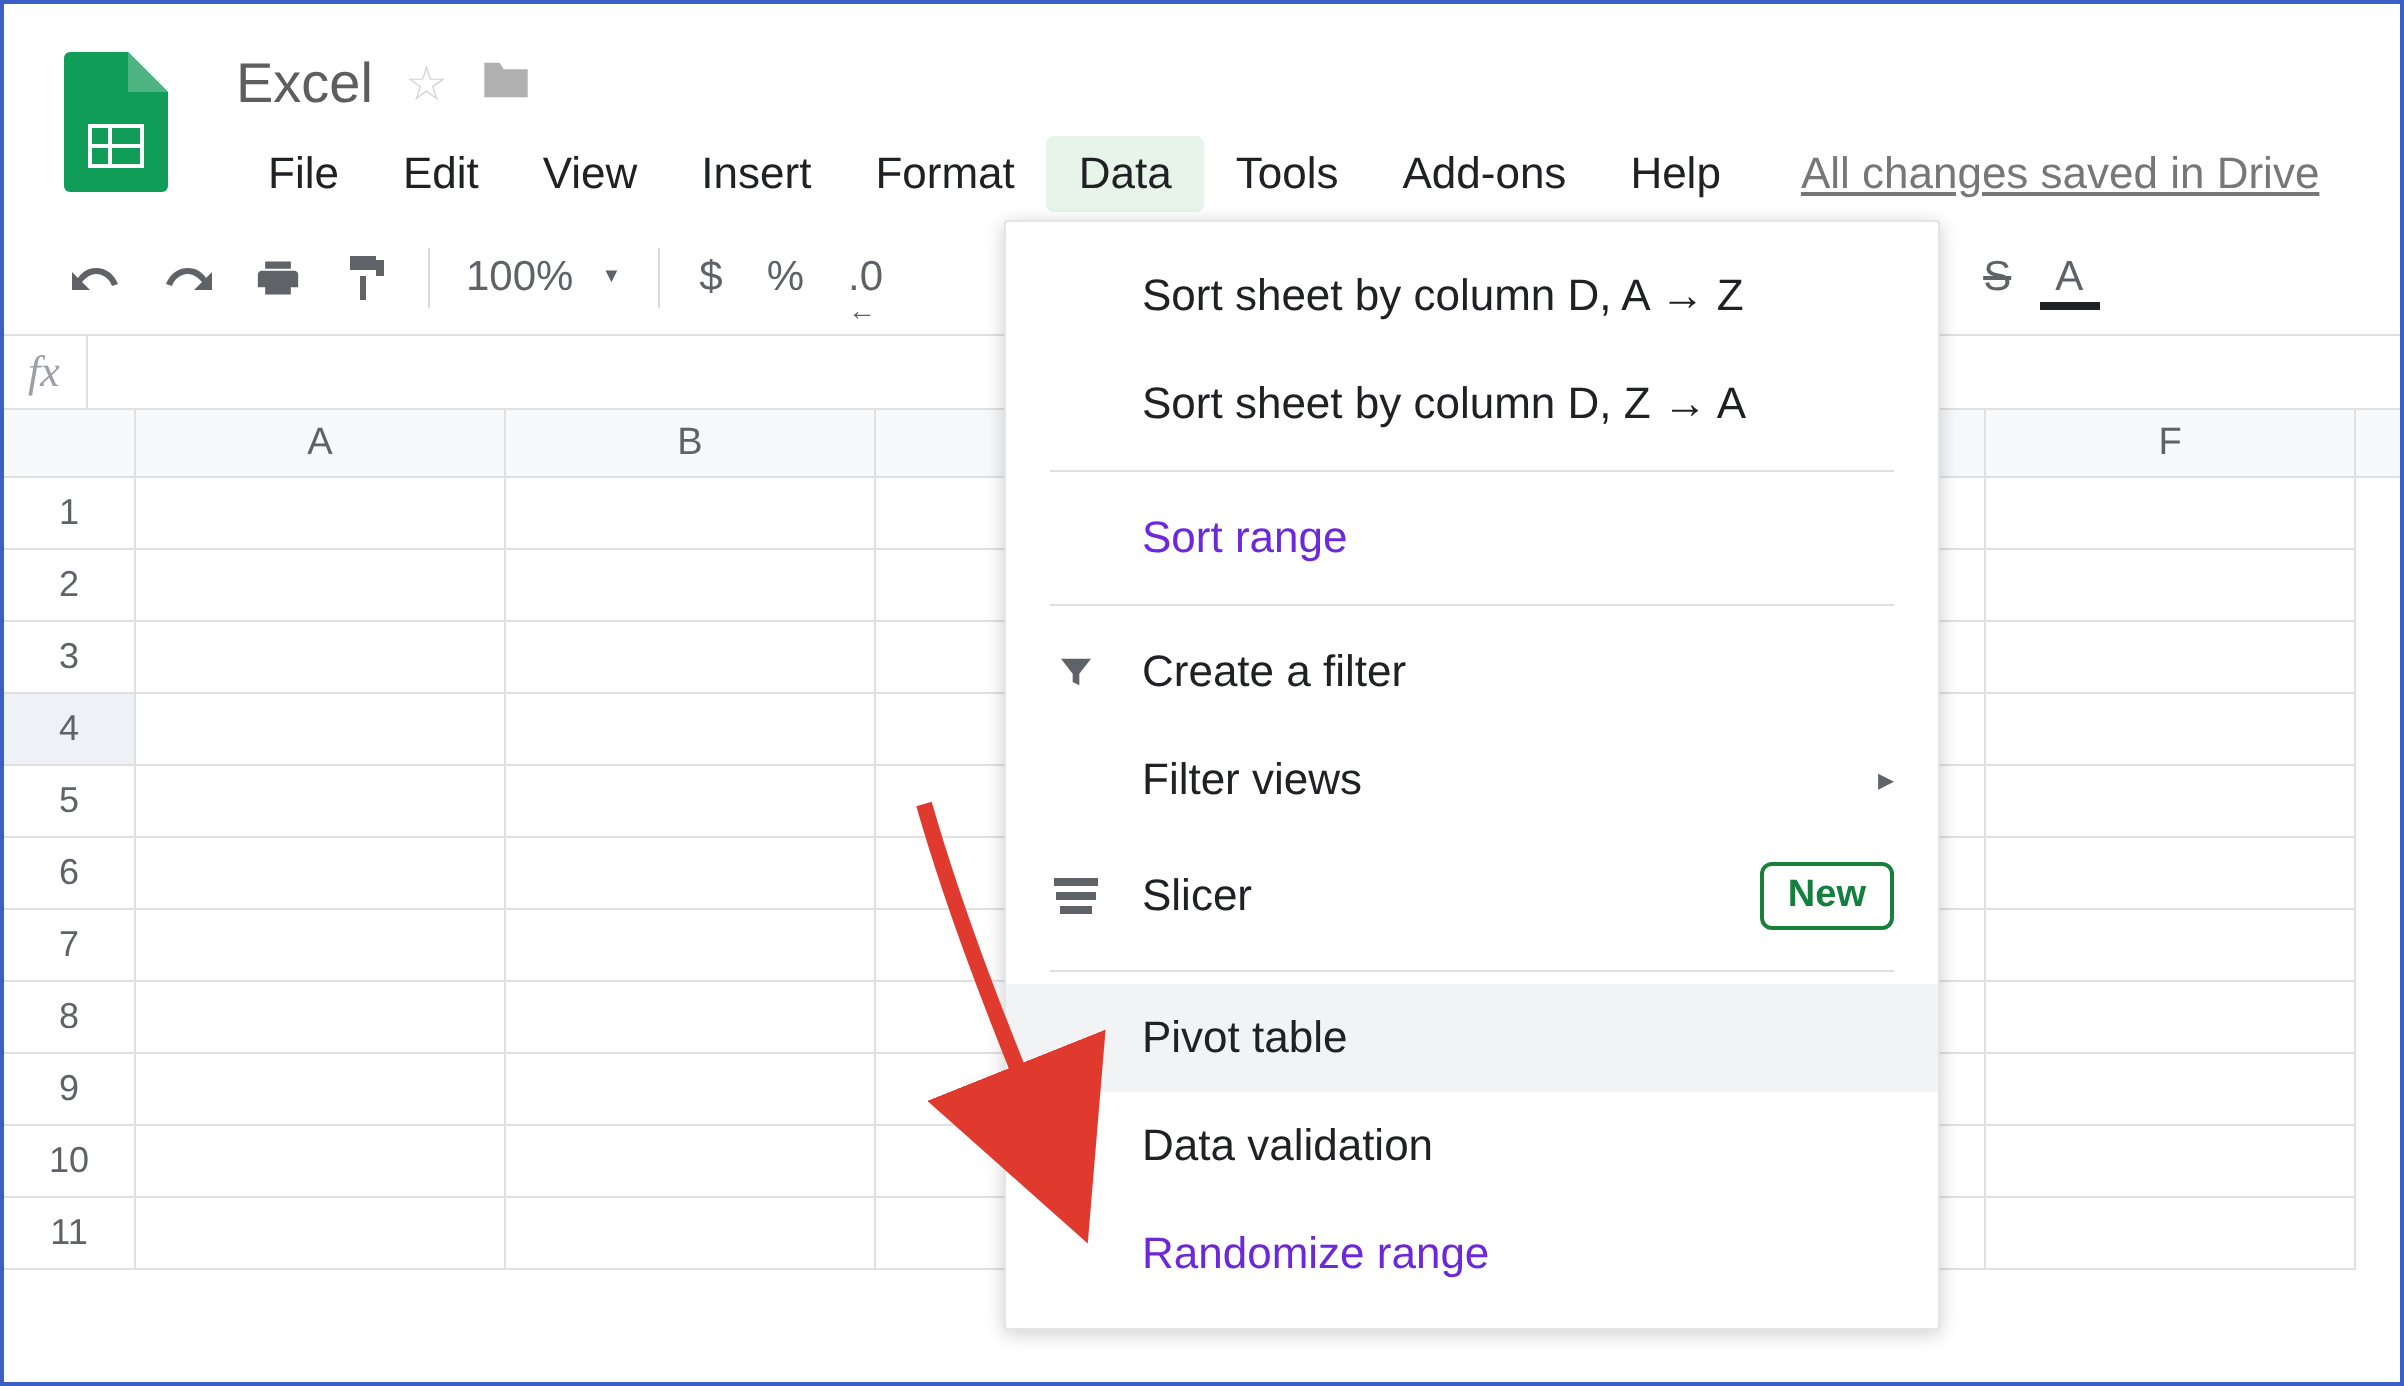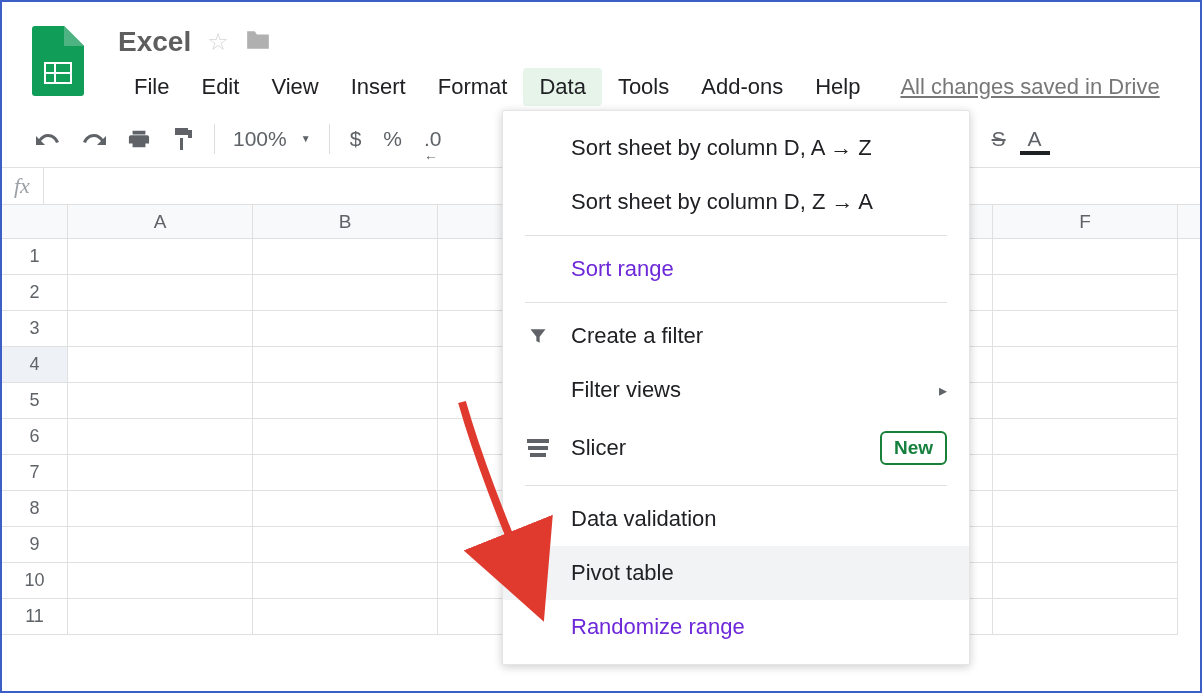--- a/index.html
+++ b/index.html
@@ -71,21 +71,21 @@
 
     .title-area { flex: 1; }
     .title-row {
       display: flex;
       align-items: center;
       gap: 16px;
     }
     .doc-title {
       font-size: 28px;
       color: #5e5e5e;
-      font-weight: 700;
+      font-weight: 400;
     }
     .star { color: #d4d4d4; font-size: 24px; }
     .folder { color: #b0b0b0; font-size: 26px; }
 
     
     .menubar {
       display: flex;
       gap: 0;
       margin-top: 10px;
       font-size: 22px;
@@ -515,27 +515,27 @@
       <svg width="22" height="18" viewBox="0 0 22 18">
         <rect x="0" y="0" width="22" height="4" fill="#5f6368"></rect>
         <rect x="1" y="7" width="20" height="4" fill="#5f6368"></rect>
         <rect x="3" y="14" width="16" height="4" fill="#5f6368"></rect>
       </svg>
     </span>
     <span>Slicer</span>
     <span class="badge-new">New</span>
   </div>
   <div class="dd-sep"></div>
+  <div class="dd-item hovered">
+    <span class="dd-ico blank"></span>
+    <span>Pivot table</span>
+  </div>
   <div class="dd-item">
     <span class="dd-ico blank"></span>
     <span>Data validation</span>
-  </div>
-  <div class="dd-item hovered">
-    <span class="dd-ico blank"></span>
-    <span>Pivot table</span>
   </div>
   <div class="dd-item disabled">
     <span class="dd-ico blank"></span>
     <span>Randomize range</span>
   </div>
 </div>
 
 <svg class="arrow" style="left:420px; top:390px;" width="160" height="240" viewBox="0 0 160 240">
   <defs>
     <marker id="ahead" markerWidth="12" markerHeight="12" refX="8" refY="6" orient="auto">

